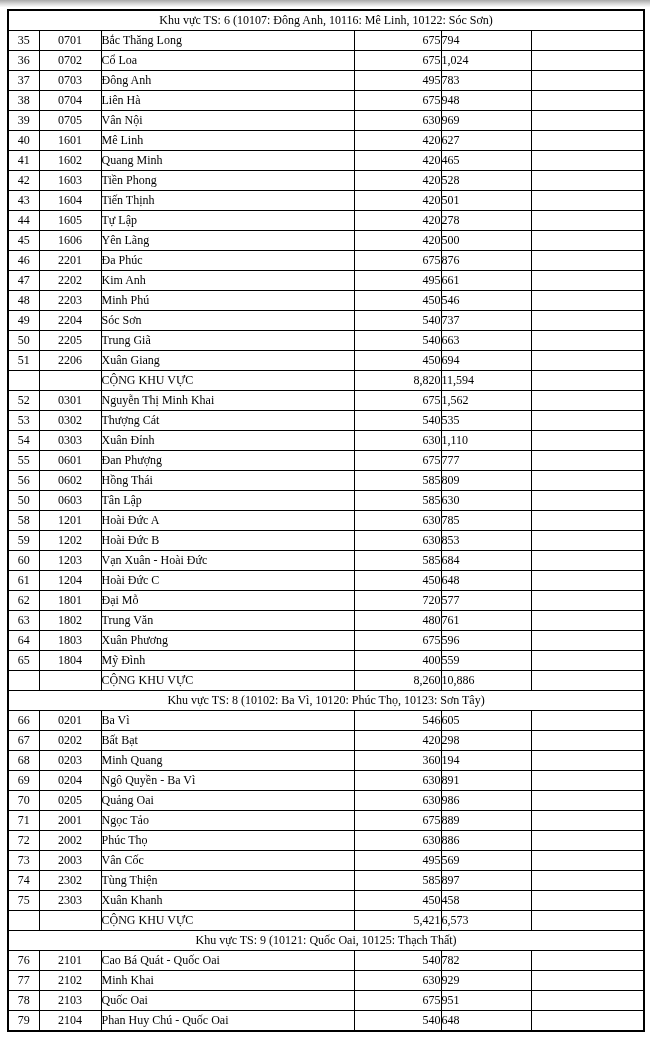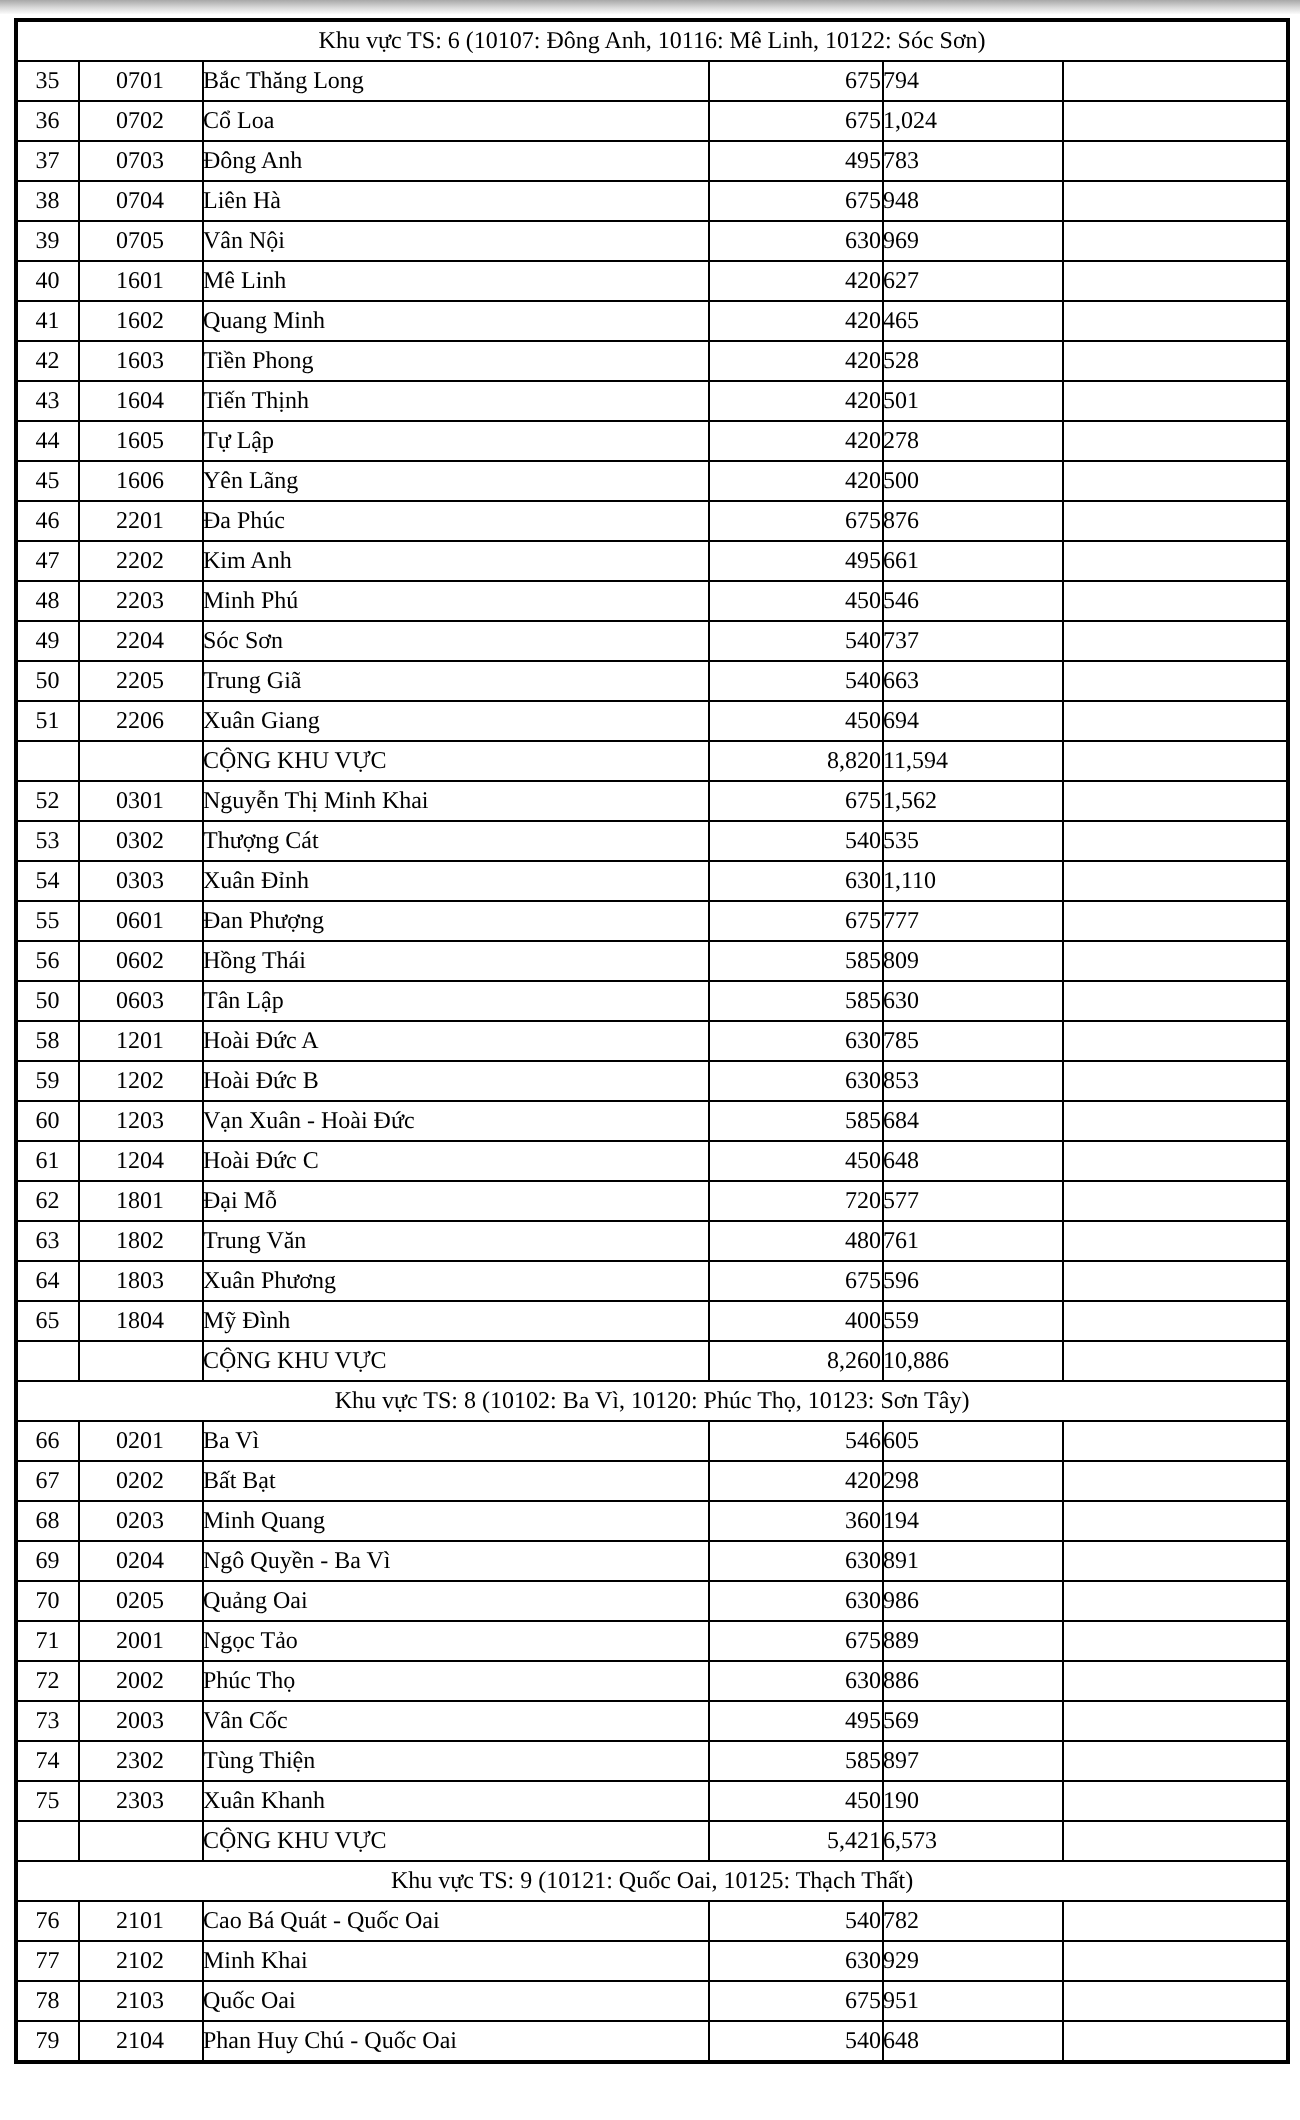--- a/index.html
+++ b/index.html
@@ -412,21 +412,21 @@
           <td class="c-name">Tùng Thiện</td>
           <td class="c-v1">585</td>
           <td class="c-v2">897</td>
           <td class="c-empty"></td>
         </tr>
         <tr>
           <td class="c-no">75</td>
           <td class="c-code">2303</td>
           <td class="c-name">Xuân Khanh</td>
           <td class="c-v1">450</td>
-          <td class="c-v2">190</td>
+          <td class="c-v2">458</td>
           <td class="c-empty"></td>
         </tr>
         <tr class="total-row">
           <td class="c-no"></td>
           <td class="c-code"></td>
           <td class="c-name">CỘNG KHU VỰC</td>
           <td class="c-v1">5,421</td>
           <td class="c-v2">6,573</td>
           <td class="c-empty"></td>
         </tr>

